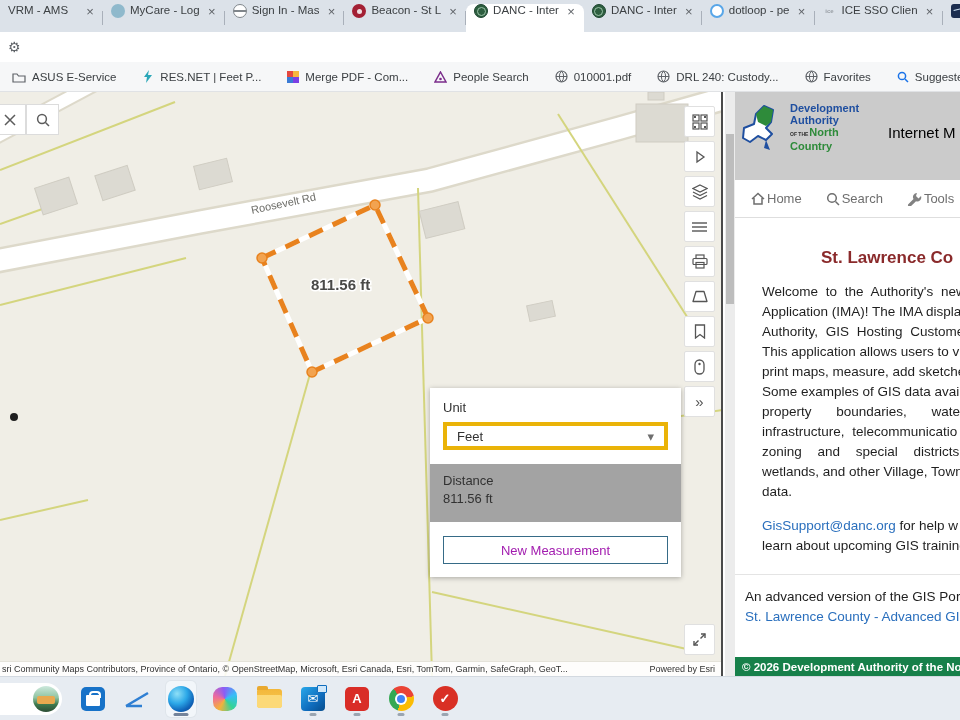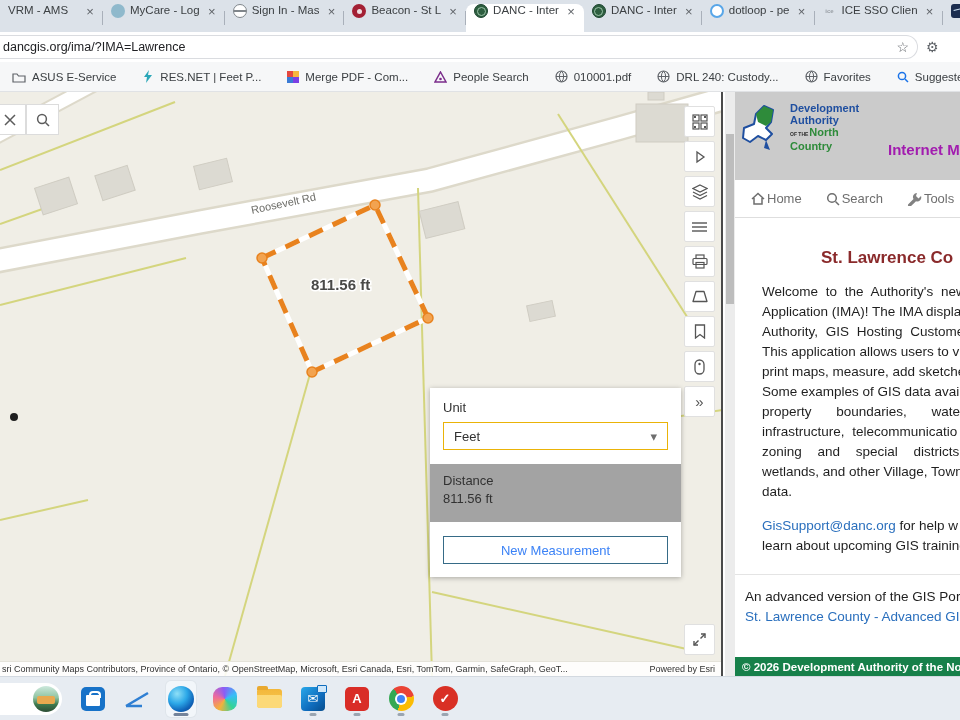--- a/index.html
+++ b/index.html
@@ -49,44 +49,44 @@
   .mbtn { width:33px; height:31px; background:#fff; border:1px solid #dcdcdc; display:flex; align-items:center; justify-content:center; color:#5c5c5c; cursor:pointer; }
   .tools { position:absolute; left:684px; top:14px; width:31px; }
   .tbtn { width:31px; height:31px; background:#fff; border:1px solid #e0e0e0; border-radius:2px; margin-bottom:4px;
           display:flex; align-items:center; justify-content:center; color:#555; cursor:pointer; }
   .tbtn.bottom { position:absolute; left:0; top:518px; }
   .tbtn .dbl { font-size:15px; color:#555; }
 
   
   .measure { position:absolute; left:430px; top:296px; width:251px; height:189px; background:#fff; box-shadow:0 1px 5px rgba(0,0,0,.3); font-size:13px; color:#323232; }
   .m-unit-label { position:absolute; left:13px; top:12px; }
-  .m-select { position:absolute; left:13px; top:34px; width:225px; height:28px; border:1px solid #eab308; display:flex; align-items:center; padding:0 10px; justify-content:space-between; cursor:pointer; background:#fff; }
+  .m-select { position:absolute; left:13px; top:34px; width:225px; height:28px; border:4px solid #eab308; display:flex; align-items:center; padding:0 10px; justify-content:space-between; cursor:pointer; background:#fff; }
   .m-gray { position:absolute; left:0; top:76px; width:100%; height:58px; background:#a3a3a3; }
   .m-dist-label { position:absolute; left:13px; top:9px; }
   .m-dist-value { position:absolute; left:13px; top:27px; }
-  .m-btn { position:absolute; left:13px; top:148px; width:225px; height:28px; border:1px solid #366b87; background:#fff; color:#3b82f6; font-size:13px; display:flex; align-items:center; justify-content:center; cursor:pointer; }
+  .m-btn { position:absolute; left:13px; top:148px; width:225px; height:28px; border:1px solid #366b87; background:#fff; color:#a21caf; font-size:13px; display:flex; align-items:center; justify-content:center; cursor:pointer; }
 
   .attr { position:absolute; left:0; bottom:0; width:100%; height:15px; background:rgba(255,255,255,.88); border-top:1px solid #e5e3da;
           display:flex; align-items:center; font-size:9px; color:#323232; padding:0 6px 0 2px; }
   .attr .atext { flex:1; white-space:nowrap; overflow:hidden; }
   .attr .pwr { white-space:nowrap; margin-left:10px; }
 
   
   .vscroll { position:absolute; left:725px; top:0; width:10px; height:584px; background:#ececec; }
   .vscroll .thumb { position:absolute; left:1px; top:42px; width:8px; height:170px; background:#bdbdbd; }
 
   
   .panel { position:absolute; left:735px; top:0; width:225px; height:584px; background:#fff; overflow:hidden; }
   .phead { height:88px; background:#cbcbcb; position:relative; }
   .logo { position:absolute; left:5px; top:6px; display:flex; align-items:center; gap:6px;justify-content:flex-end; }
   .logotext { line-height:12px; font-weight:bold; font-size:11px; }
   .logotext .blue { color:#1f4fa0; }
   .logotext .green { color:#2e8b3a; }
   .logotext .tiny { font-size:5px; color:#2e2e2e; margin-right:1px; }
-  .ptitle { position:absolute; left:153px; top:32px; font-size:15px; font-weight:bold; color:#a21caf; white-space:nowrap;margin-top:17px; }
+  .ptitle { position:absolute; left:153px; top:32px; font-size:15px; font-weight:normal; color:#000000; white-space:nowrap; }
   .pnav { height:38px; background:#fff; border-bottom:1px solid #dedede; display:flex; align-items:center; gap:24px; padding-left:16px; color:#6e6e6e; font-size:13px; }
   .pnav .navitem { display:flex; align-items:center; gap:2px; cursor:pointer; white-space:nowrap; }
   .pcontent { position:relative; height:439px; color:#1f1f1f; }
   .pheading { margin:30px 0 0 86px; font-size:17px; font-weight:bold; color:#8a2a2b; white-space:nowrap; }
   .para { margin:14px 0 0 27px; font-size:13.5px; line-height:20px; }
   .pline { white-space:nowrap; overflow:hidden; }
   .ws1 { word-spacing:4px; } .ws2 { word-spacing:12px; } .ws3 { word-spacing:21px; }
   .link { color:#2a6fbd; }
   .pdivider { margin:18px 0 0 0; border-top:1px solid #e4e4e4; }
   .para3 { margin:12px 0 0 10px; font-size:13.5px; line-height:20px; }
@@ -165,24 +165,20 @@
       <span class="tclose">×</span>
     </div>
     <div class="tab">
       <span class="fav navy"></span>
 
     </div>
 
   </div>
 
   <div class="addrbar">
-    <div class="addrfield">
-      <span class="url">dancgis.org/ima/?IMA=Lawrence</span>
-      <span class="aicon">☆</span>
-    </div>
     <span class="aicon">⚙</span>
   </div>
 
   <div class="bmbar">
     <div class="bm">
       <svg width="14" height="12">
           <path d="M1 3 h4 l1.5 2 H13 v6 H1 z" fill="none" stroke="#5f6368" stroke-width="1.2"></path>
         </svg>
       <span>ASUS E-Service</span>
     </div>

